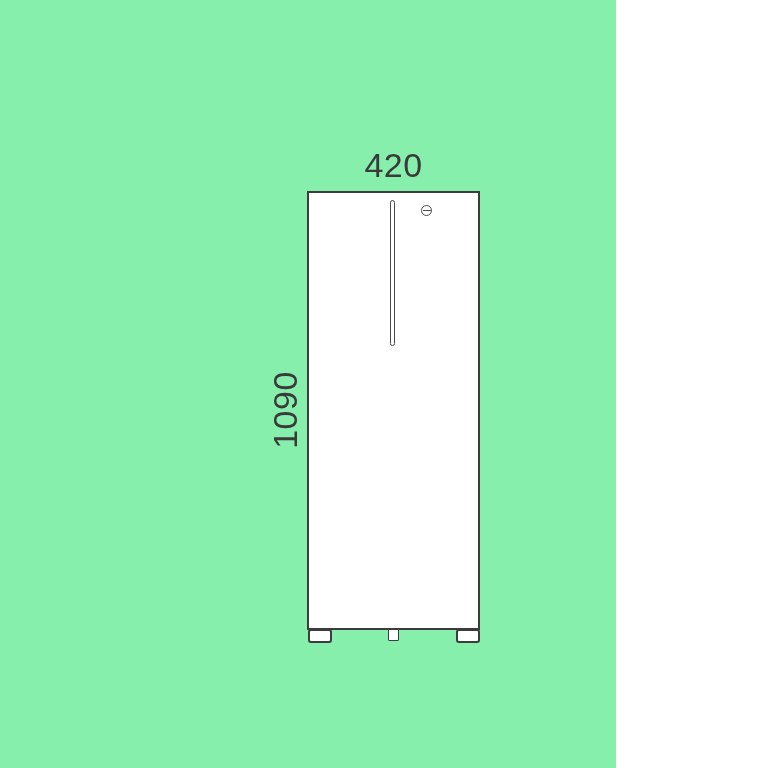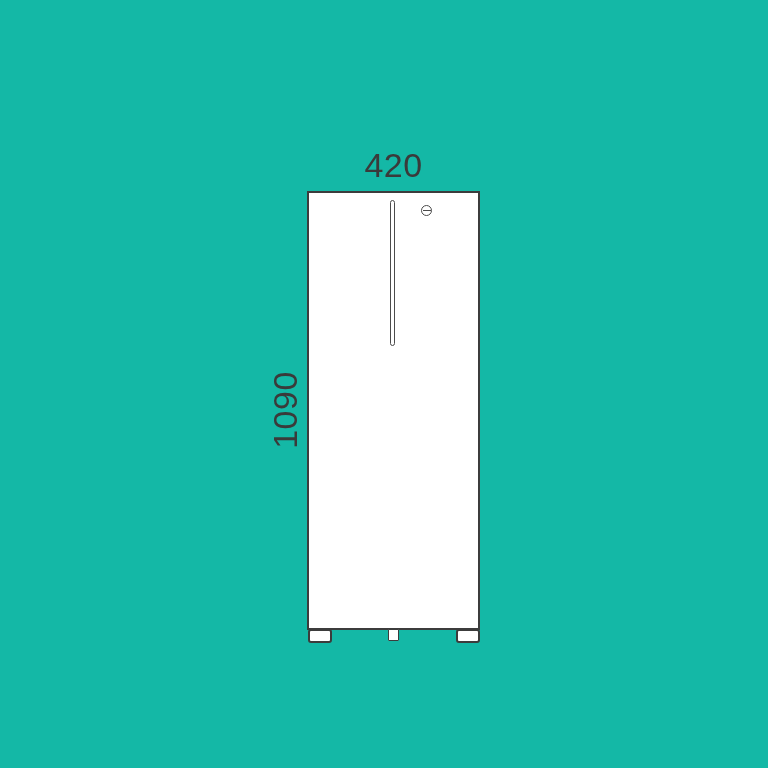--- a/index.html
+++ b/index.html
@@ -2,23 +2,23 @@
 <html><head>
 <meta charset="utf-8">
 <style>
   html, body {
     margin: 0;
     padding: 0;
     background: #ffffff;
   }
   .canvas {
     position: relative;
-    width: 768px;
+    width: 616px;
     height: 768px;
-    background: #14b8a6;
+    background: #86efac;
     overflow: hidden;
     font-family: "Liberation Sans", sans-serif;
   }
   
   .dim-label {
     position: absolute;
     font-size: 34px;
     font-weight: 400;
     color: #3a3a3a;
     letter-spacing: 0.5px;

